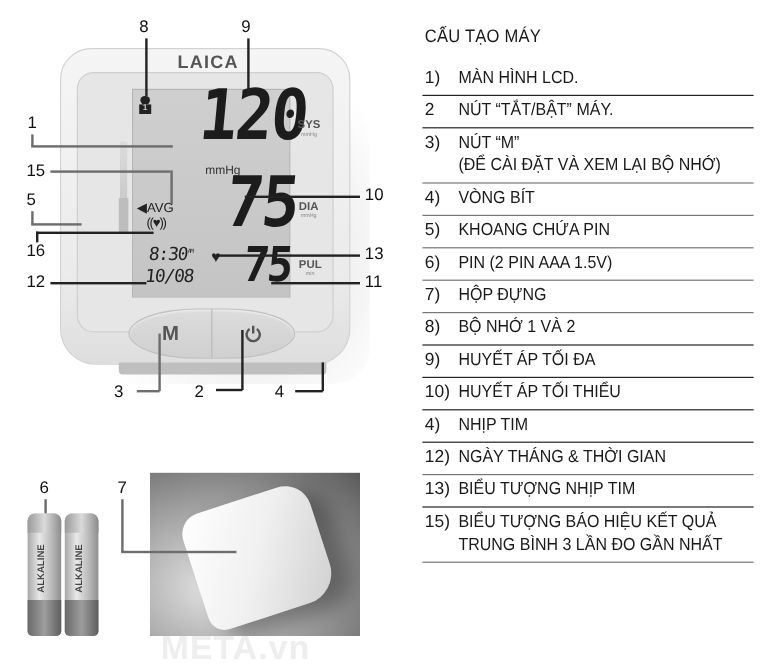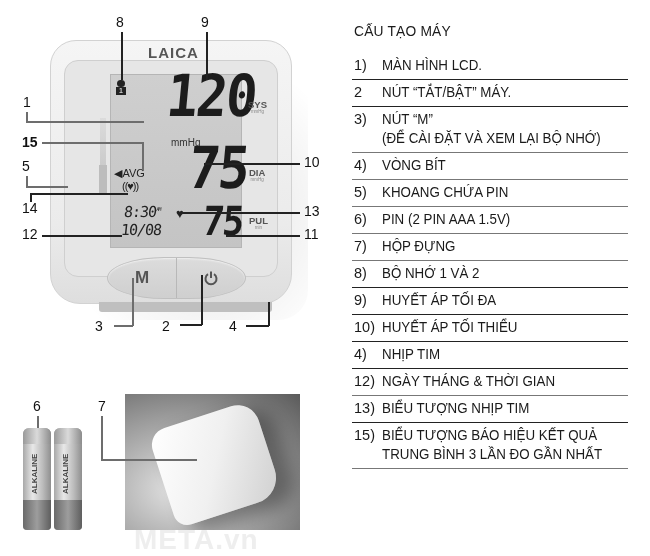--- a/index.html
+++ b/index.html
@@ -134,31 +134,31 @@
 <div class="num" style="left:116px;top:14px;">8</div>
 <div class="ln" style="left:121px;top:32px;width:1.5px;height:48px;"></div>
 
 <div class="num" style="left:201px;top:14px;">9</div>
 <div class="ln" style="left:206px;top:32px;width:1.5px;height:48px;"></div>
 
 <div class="num" style="left:23px;top:94px;">1</div>
 <div class="ln gray" style="left:26px;top:112px;width:1.5px;height:10px;"></div>
 <div class="ln gray" style="left:26px;top:121px;width:118px;height:1.5px;"></div>
 
-<div class="num" style="left:22px;top:134px;font-weight:bold;">15</div>
+<div class="num" style="left:22px;top:134px;">15</div>
 <div class="ln gray" style="left:42px;top:142px;width:100px;height:1.5px;"></div>
 <div class="ln gray" style="left:142px;top:142px;width:1.5px;height:28px;"></div>
 
 <div class="num" style="left:22px;top:158px;">5</div>
 <div class="ln gray" style="left:26px;top:176px;width:1.5px;height:11px;"></div>
 <div class="ln gray" style="left:26px;top:186px;width:42px;height:1.5px;"></div>
 
 <div class="ln" style="left:30px;top:193px;width:1.5px;height:9px;"></div>
 <div class="ln" style="left:30px;top:193px;width:98px;height:1.5px;"></div>
-<div class="num" style="left:22px;top:200px;">14</div>
+<div class="num" style="left:22px;top:200px;">16</div>
 
 <div class="num" style="left:22px;top:226px;">12</div>
 <div class="ln" style="left:42px;top:235px;width:80px;height:1.5px;"></div>
 
 <div class="ln" style="left:204px;top:163px;width:96px;height:1.5px;"></div>
 <div class="num" style="left:304px;top:154px;">10</div>
 
 <div class="ln" style="left:180px;top:212px;width:120px;height:1.5px;"></div>
 <div class="num" style="left:304px;top:203px;text-align:right;">13</div>
 

